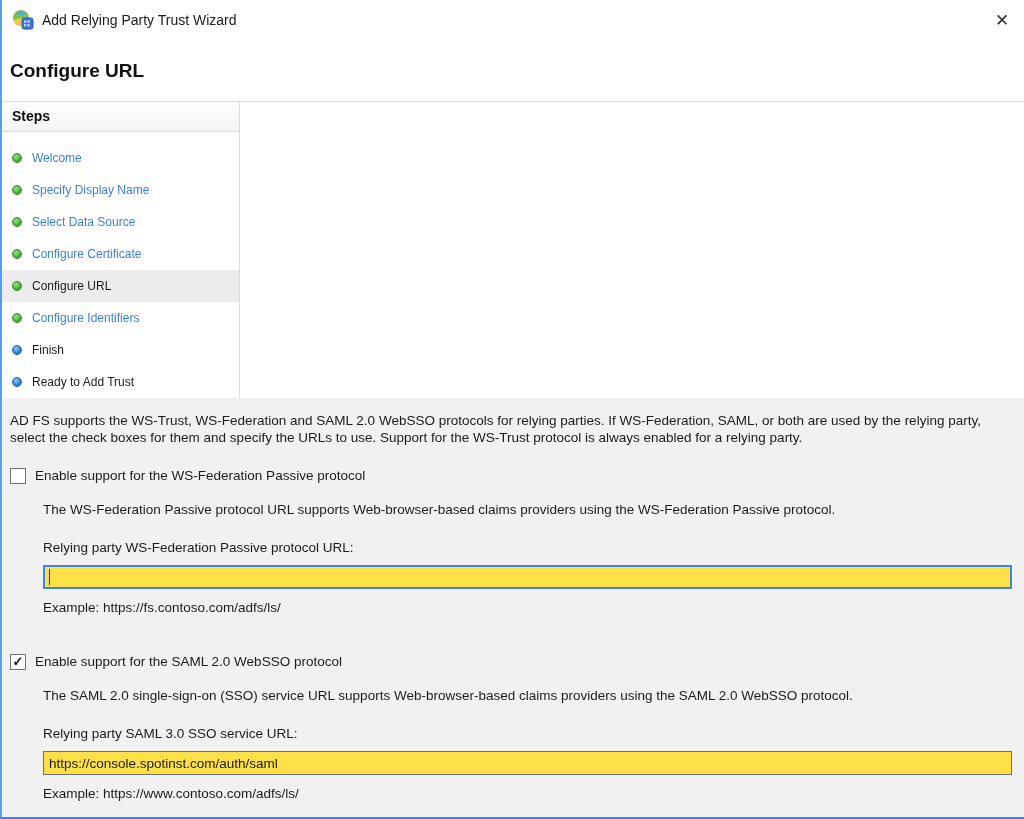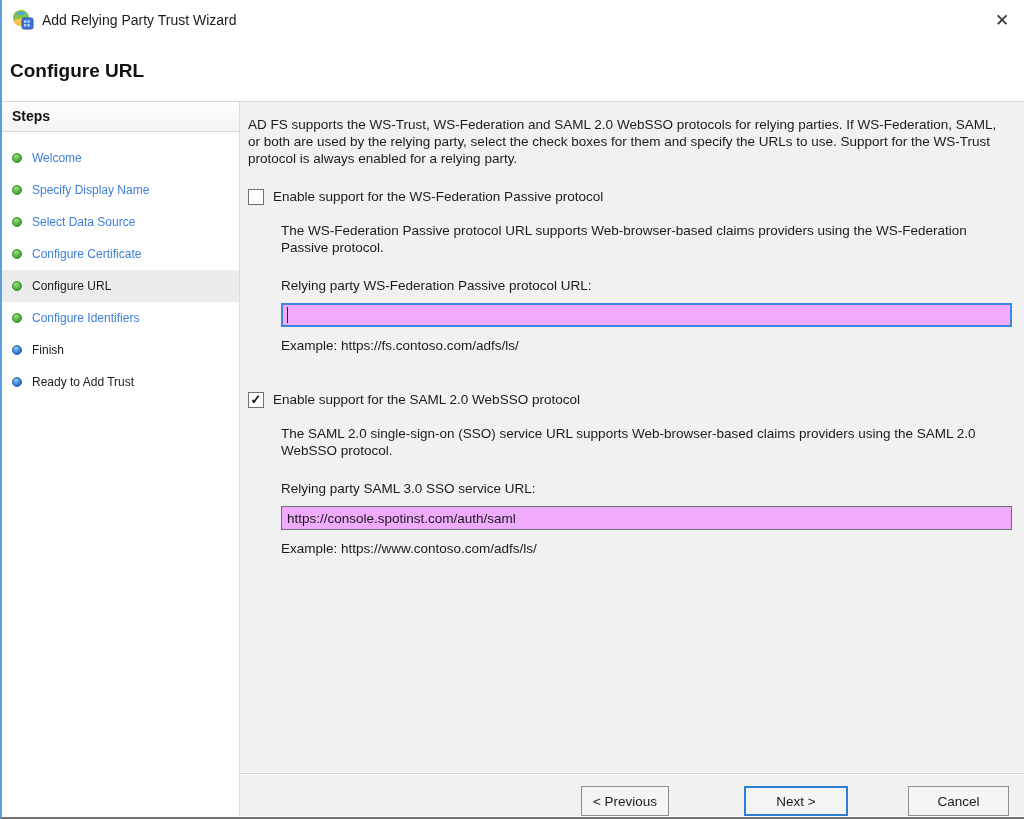--- a/index.html
+++ b/index.html
@@ -1,42 +1,42 @@
 <!DOCTYPE html>
 <html><head>
 <meta charset="utf-8">
 <style>
   * { margin:0; padding:0; box-sizing:border-box; }
   html,body { background:#ffffff; }
   body { font-family:"Liberation Sans", sans-serif; color:#1b1b1b; }
 
   .window {
     position:relative; width:1024px; height:819px; background:#ffffff;
-    border-left:2px solid #5b9ee0; border-bottom:2px solid #737373;
+    border-left:2px solid #5b9ee0; border-bottom:2px solid #3b82f6;
     overflow:hidden;
   }
 
   
   .titlebar { height:40px; display:flex; align-items:center; padding-left:10px; background:#fff; }
   .titlebar .app-icon { width:22px; height:22px; margin-right:8px; flex:0 0 auto; }
   .titlebar .title-text { font-size:14px; color:#1b1b1b; }
   .close-btn {
     margin-left:auto; width:44px; height:40px; display:flex; align-items:center; justify-content:center;
     font-size:17px; color:#333; cursor:pointer; user-select:none;
   }
 
   
   .page-heading {
     height:62px; display:flex; align-items:center; padding-left:8px;
     font-size:19px; font-weight:bold; color:#111; background:#fff;
     border-bottom:1px solid #d9d9d9;
   }
 
   
-  .body { display:flex; height:714px; }
+  .body { display:flex; height:611px;flex-direction:column; }
 
   
   .sidebar { width:238px; background:#fff; border-right:1px solid #dcdcdc; flex:0 0 auto; }
   .steps-header {
     height:30px; line-height:29px; padding-left:10px; font-size:14px; font-weight:bold;
     background:linear-gradient(#fdfdfd,#f4f4f4); border-bottom:1px solid #d9d9d9; color:#111;
   }
   .steps-list { padding-top:10px; }
   .step { position:relative; padding:8px 24px 8px 30px; font-size:12px; line-height:16px; }
   .step .bullet {
@@ -68,21 +68,21 @@
     font-size:13px; font-weight:bold; color:#111; cursor:pointer; line-height:14px;
   }
   .cb-label { margin-left:9px; cursor:pointer; }
 
   .sub { margin-left:33px; }
   .desc { margin-bottom:21px; }
   .url-label { margin-bottom:9px; }
 
   .input-wrap { position:relative; margin-bottom:0; }
   .text-input {
-    width:100%; height:24px; background:#f0abfc; border:1px solid #707070;
+    width:100%; height:24px; background:#fde047; border:1px solid #707070;
     font-family:"Liberation Sans", sans-serif; font-size:13.5px; color:#1b1b1b;
     padding:2px 5px; outline:none; display:block;
   }
   .text-input.focused { border:2px solid #3d85e0; }
   .caret {
     position:absolute; left:6px; top:4px; width:1px; height:16px; background:#2a2a2a;
   }
   .example { margin-top:10px; margin-bottom:37px; }
 
   

